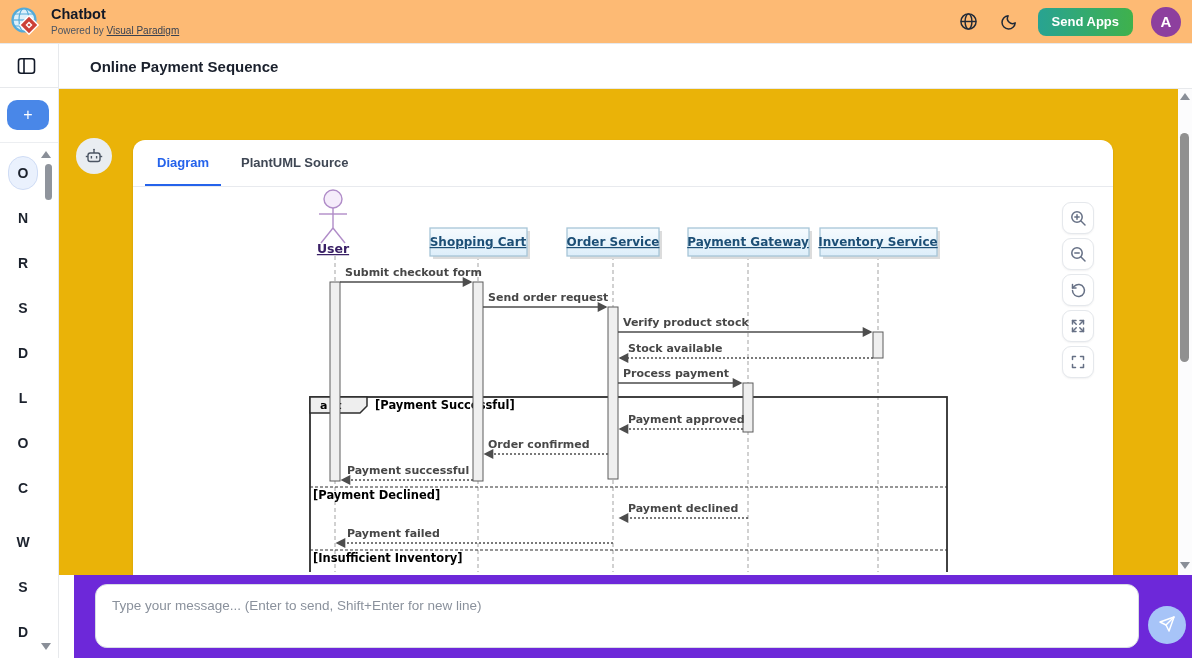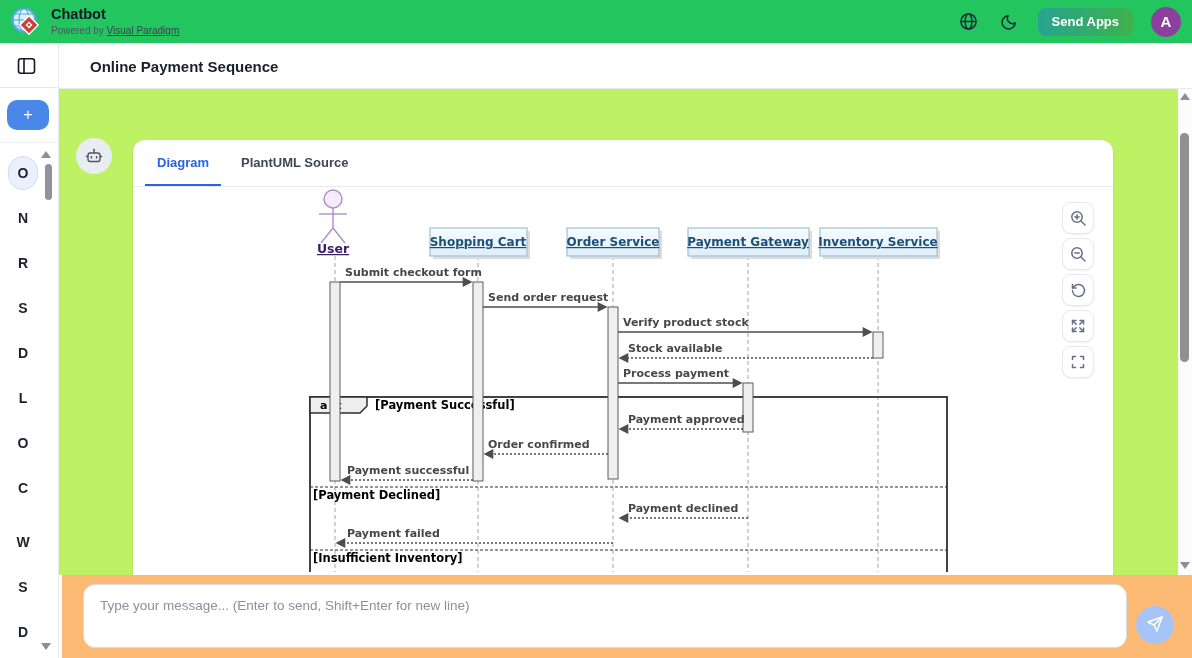--- a/index.html
+++ b/index.html
@@ -1,20 +1,20 @@
 <!DOCTYPE html>
 <html><head>
 <meta charset="utf-8">
 <style>
   * { margin:0; padding:0; box-sizing:border-box; }
   html,body { width:1192px; height:658px; overflow:hidden; }
   body { font-family:"Liberation Sans", sans-serif; background:#fff; position:relative; color:#1a202c; }
 
   
-  .topbar { position:absolute; left:0; top:0; width:1192px; height:44px; background:#22c55e;
+  .topbar { position:absolute; left:0; top:0; width:1192px; height:44px; background:#fdba74;
             border-bottom:1px solid #e7e9ec; display:flex; align-items:center; z-index:30; }
   .logo { width:32px; height:32px; margin-left:10px; position:relative; flex:none; }
   .brand { margin-left:9px; line-height:1.1; }
   .brand-title { font-size:14.5px; font-weight:700; color:#111827; }
   .brand-sub { font-size:10px; color:#4b5563; margin-top:2px; }
   .brand-sub a { color:#374151; text-decoration:underline; }
   .topbar-right { margin-left:auto; display:flex; align-items:center; gap:18px; padding-right:11px; }
   .icon-btn { width:22px; height:22px; display:flex; align-items:center; justify-content:center; cursor:pointer; }
   .more-apps { height:28px; padding:0 14px; border:none; border-radius:8px; color:#fff;
                font-family:"Liberation Sans",sans-serif; font-size:13px; font-weight:700;
@@ -36,21 +36,21 @@
   .mini-thumb { position:absolute; left:45px; width:7px; height:36px; top:120px; background:#8f949c; border-radius:4px; }
   .tri-up { width:0; height:0; border-left:5px solid transparent; border-right:5px solid transparent; border-bottom:7px solid #8a8f98; position:absolute; }
   .tri-down { width:0; height:0; border-left:5px solid transparent; border-right:5px solid transparent; border-top:7px solid #8a8f98; position:absolute; }
 
   
   .titlebar { position:absolute; left:59px; top:44px; right:0; height:45px; background:#fff;
               border-bottom:1px solid #e7e9ec; display:flex; align-items:center; z-index:10; }
   .page-title { font-size:15px; font-weight:700; color:#1a202c; margin-left:31px; }
 
   
-  .chat { position:absolute; left:59px; top:89px; right:0; height:486px; background:#bef264; overflow:hidden; }
+  .chat { position:absolute; left:59px; top:89px; right:0; height:486px; background:#eab308; overflow:hidden; }
   .bot-avatar { position:absolute; left:17px; top:49px; width:36px; height:36px; border-radius:50%;
                 background:#e9edf1; display:flex; align-items:center; justify-content:center; }
   .card { position:absolute; left:74px; top:51px; width:980px; height:600px; background:#fff;
           border-radius:12px; box-shadow:0 1px 3px rgba(16,24,40,.08), 0 1px 2px rgba(16,24,40,.05); }
   .tabbar { height:47px; border-bottom:1px solid #e8eaee; display:flex; align-items:stretch; padding-left:12px; }
   .tab { display:flex; align-items:center; padding:0 12px; font-size:13px; font-weight:600; color:#3f4754;
          cursor:pointer; border-bottom:2px solid transparent; margin-right:8px; }
   .tab.active { color:#2563eb; border-bottom-color:#2563eb; }
   .diagram-wrap { position:absolute; left:0; top:47px; width:980px; height:385px; overflow:hidden; }
 
@@ -64,21 +64,21 @@
   
   .zoom-controls { position:absolute; left:1003px; top:113px; display:flex; flex-direction:column; gap:4px; z-index:5; }
   .zbtn { width:32px; height:32px; background:#fff; border:1px solid #e5e8ec; border-radius:9px;
           box-shadow:0 1px 2px rgba(16,24,40,.06); display:flex; align-items:center; justify-content:center; cursor:pointer; }
 
   
   .chat-scroll { position:absolute; right:0; top:0; width:14px; height:486px; background:#fcfcfd; }
   .chat-thumb { position:absolute; left:2px; top:44px; width:9px; height:229px; background:#909090; border-radius:5px; }
 
   
-  .composer { position:absolute; left:62px; bottom:0; right:0; height:83px; background:#fdba74; }
+  .composer { position:absolute; left:74px; bottom:0; right:0; height:83px; background:#6d28d9; }
   .composer-box { position:absolute; left:21px; top:9px; width:1044px; height:64px; }
   .composer-box textarea { width:100%; height:100%; resize:none; border:1.5px solid #d7dce3; border-radius:12px;
         padding:13px 16px; font-family:"Liberation Sans",sans-serif; font-size:13.5px; color:#1a202c; outline:none; }
   .composer-box textarea::placeholder { color:#8a919c; }
   .send-btn { position:absolute; left:1074px; top:31px; width:38px; height:38px; border-radius:50%;
               background:#a7c4f8; border:none; display:flex; align-items:center; justify-content:center; cursor:pointer; }
 </style>
 </head>
 <body>
 

